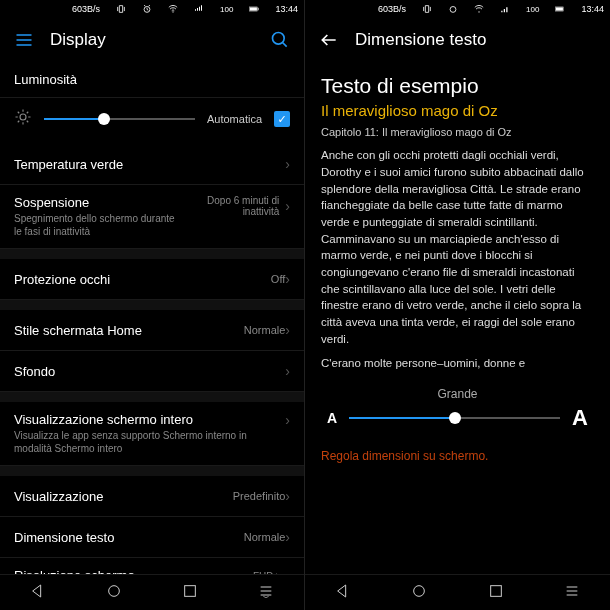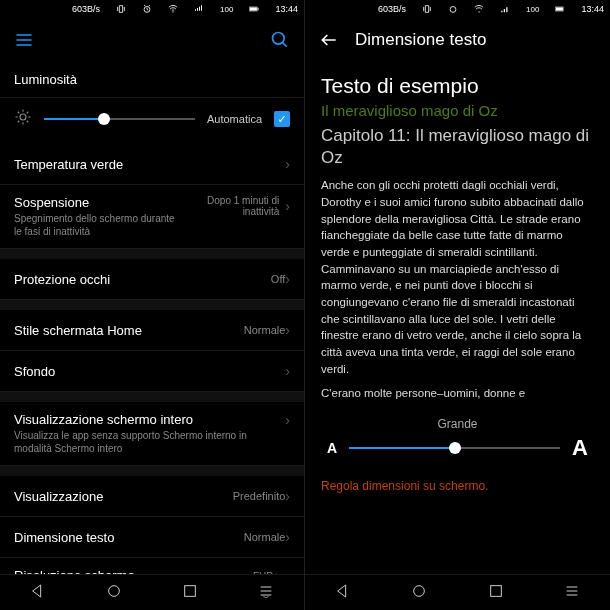--- a/index.html
+++ b/index.html
@@ -23,22 +23,22 @@
 .brightness-row { padding: 10px 14px 14px; display: flex; align-items: center; gap: 12px; }
 .bright-icon { }
 .slider { flex: 1; height: 2px; background: #555; position: relative; }
 .slider-fill { position: absolute; left: 0; top: 0; height: 2px; background: #2196f3; }
 .slider-thumb { position: absolute; width: 12px; height: 12px; background: #fff; border-radius: 50%; top: -5px; transform: translateX(-50%); }
 .auto-label { font-size: 11px; color: #ccc; }
 .checkbox { width: 16px; height: 16px; background: #2196f3; border-radius: 2px; display: flex; align-items: center; justify-content: center; font-size: 11px; color: #fff; }
 .navbar { position: absolute; bottom: 0; left: 0; right: 0; height: 36px; display: flex; justify-content: space-around; align-items: center; background: #000; border-top: 1px solid #1a1a1a; }
 .content-right { padding: 12px 16px; overflow-y: auto; height: calc(610px - 18px - 44px - 36px); }
 .sample-h1 { font-size: 21px; font-weight: 400; margin-bottom: 4px; }
-.sample-h2 { font-size: 15px; color: #4d7c0f; margin-bottom: 6px; }
-.sample-h3 { font-size: 17px; color: #ccc; margin-bottom: 8px; line-height: 1.3; }
+.sample-h2 { font-size: 15px; color: #eab308; margin-bottom: 6px; }
+.sample-h3 { font-size: 11px; color: #ccc; margin-bottom: 8px; line-height: 1.3; }
 .sample-body { font-size: 11.5px; color: #ddd; line-height: 1.45; margin-bottom: 10px; }
 .sample-body2 { font-size: 11.5px; color: #ddd; margin-bottom: 18px; }
 .size-label { text-align: center; font-size: 12px; color: #aaa; margin-bottom: 4px; }
 .size-slider-row { display: flex; align-items: center; gap: 12px; padding: 0 6px; margin-bottom: 18px; }
 .letter-small { font-size: 14px; font-weight: bold; }
 .letter-big { font-size: 22px; font-weight: bold; }
 .size-slider { flex: 1; height: 2px; background: #555; position: relative; }
 .size-slider-fill { position: absolute; left: 0; height: 2px; background: #2196f3; width: 50%; }
 .size-thumb { position: absolute; width: 12px; height: 12px; background: #fff; border-radius: 50%; top: -5px; left: 50%; transform: translateX(-50%); }
 .hint { font-size: 12px; color: #c2410c; }
@@ -74,20 +74,21 @@
       </svg>
     <span>13:44</span>
   </div>
 
   <div class="header">
     <span class="header-icon">
       <svg width="20" height="20" viewBox="0 0 24 24">
           <path d="M3 6h18M3 12h18M3 18h18" stroke="#2196f3" stroke-width="2"></path>
         </svg>
     </span>
+    <span class="header-title">Display</span>
     <span class="header-icon search-icon">
       <svg width="20" height="20" viewBox="0 0 24 24">
           <circle cx="10" cy="10" r="7" fill="none" stroke="#2196f3" stroke-width="2"></circle>
           <path d="M15 15l5 5" stroke="#2196f3" stroke-width="2"></path>
         </svg>
     </span>
   </div>
 
   <div class="list">
     <div class="item-block">
@@ -112,21 +113,21 @@
       <span class="item-label">Temperatura verde</span>
       <span class="chev">›</span>
     </div>
 
     <div class="item-block item-flex">
       <div class="item-left">
         <div class="item-label">Sospensione</div>
         <div class="item-sub">Spegnimento dello schermo durante le fasi di inattività</div>
       </div>
       <div class="item-right">
-        <span style="max-width:90px;display:inline-block">Dopo 1 minuti di inattività</span>
+        <span style="max-width:90px;display:inline-block">Dopo 6 minuti di inattività</span>
         <span class="chev">›</span>
       </div>
     </div>
 
     <div class="gap"></div>
 
     <div class="item">
       <span class="item-label">Protezione occhi</span>
       <span class="item-value">
           <span>Off</span>

